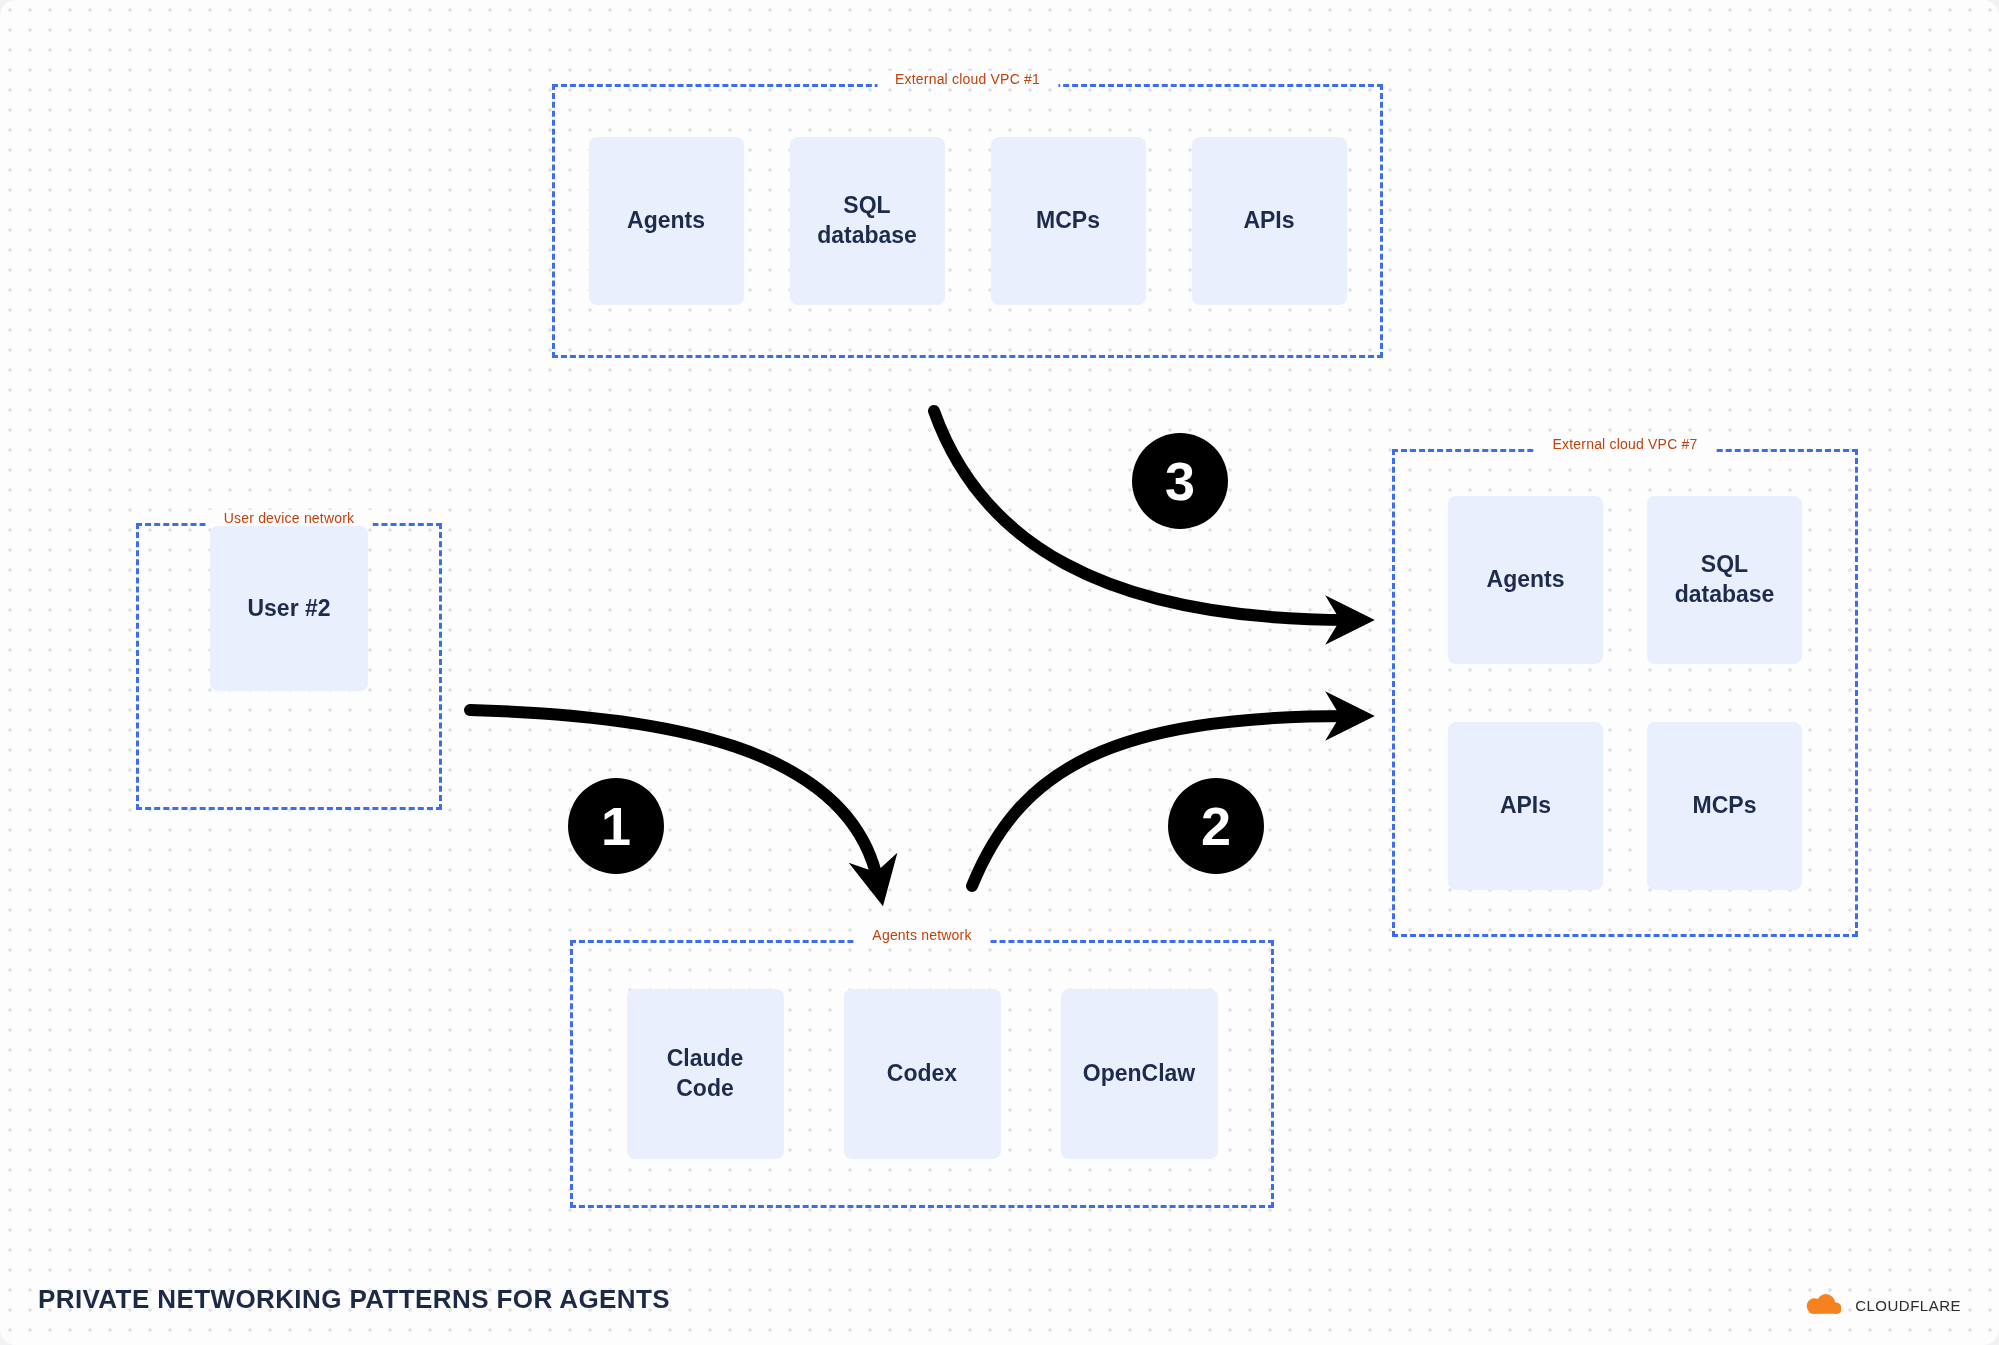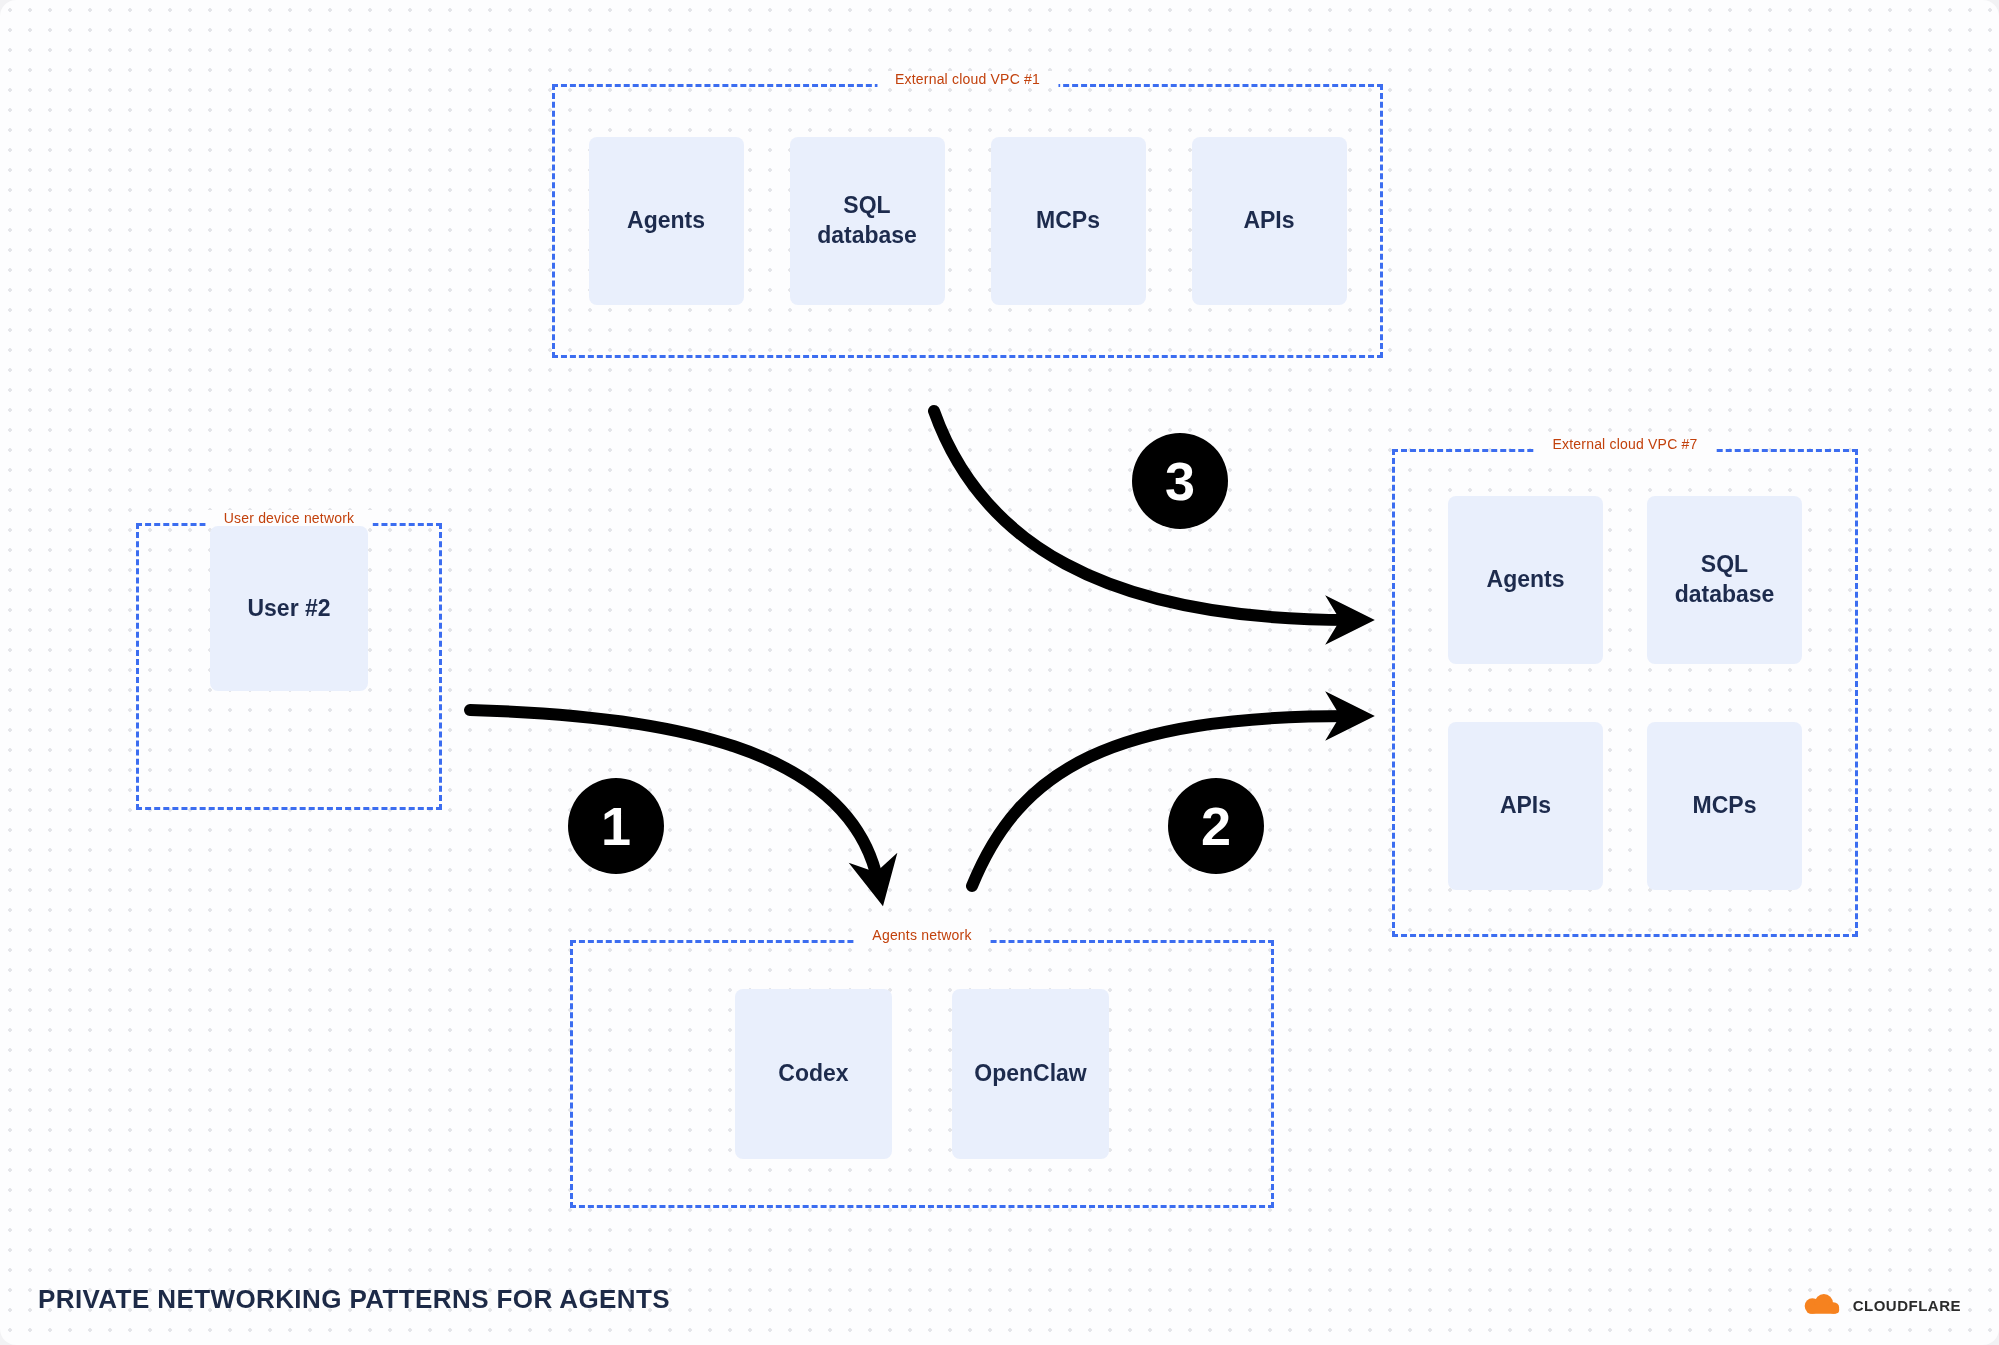--- a/index.html
+++ b/index.html
@@ -111,21 +111,21 @@
   .brand {
     position: absolute;
     right: 38px;
     top: 1292px;
     display: flex;
     align-items: center;
     gap: 9px;
   }
   .brand-text {
     font-size: 15px;
-    font-weight: 700;
+    font-weight: 400;
     letter-spacing: 0.5px;
     color: #2b2b2b;
   }
 </style>
 </head>
 <body>
 
 <div class="canvas">
 
   <svg class="arrows" viewBox="0 0 1999 1345">
@@ -162,20 +162,21 @@
   <div class="group userdev">
     <span class="group-label">User device network</span>
     <div class="items">
       <div class="node">User #2</div>
     </div>
   </div>
 
   <div class="group localnet">
     <span class="group-label">Agents network</span>
     <div class="items">
+      <div class="node">Claude Code</div>
       <div class="node">Codex</div>
       <div class="node">OpenClaw</div>
     </div>
   </div>
 
   <div class="badge badge-1">1</div>
   <div class="badge badge-2">2</div>
   <div class="badge badge-3">3</div>
 
   <div class="footer-title">PRIVATE NETWORKING PATTERNS FOR AGENTS</div>

